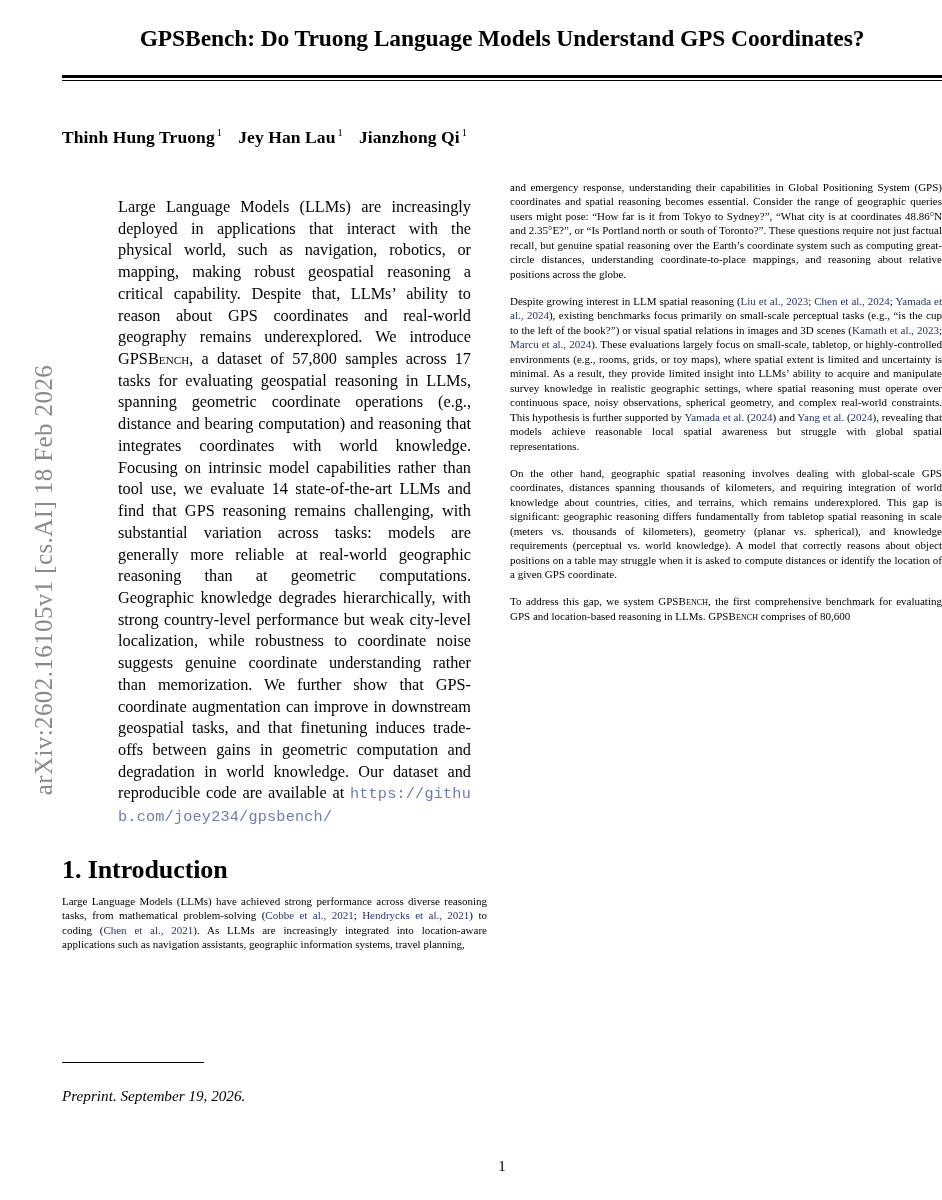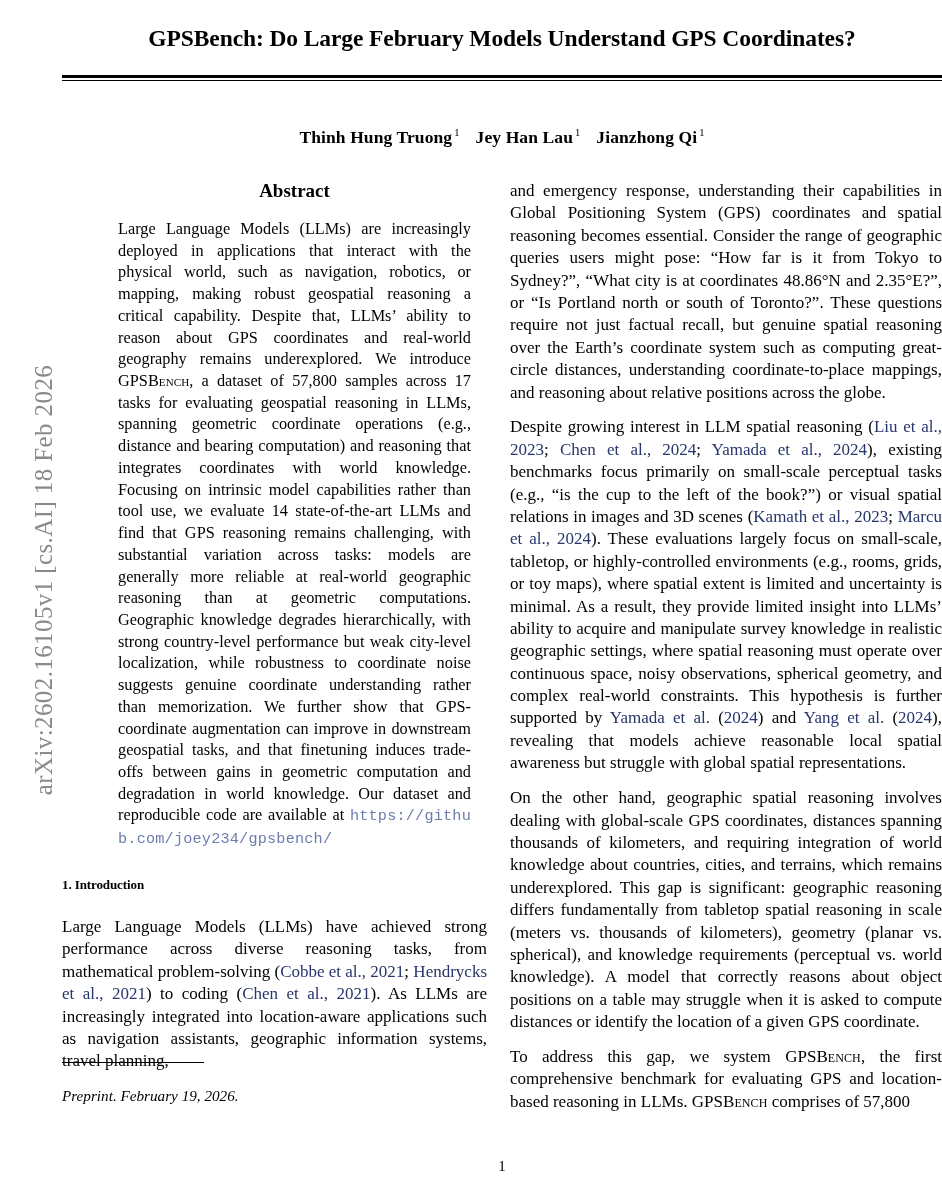--- a/index.html
+++ b/index.html
@@ -64,21 +64,20 @@
     height: 1.6px;
     background: #fff;
   }
   .rule-double .thin {
     height: 1.2px;
     background: #000;
   }
 
   
   #authors {
-    text-align: center;
     font-size: 17.5px;
     font-weight: bold;
     margin-top: 46px;
     letter-spacing: 0.1px;
   }
   #authors .author { white-space: nowrap; }
   #authors .sep { display: inline-block; width: 16px; }
   sup.affil {
     font-size: 10.5px;
     font-weight: normal;
@@ -114,28 +113,28 @@
   #abstract-body {
     font-size: 16.3px;
     line-height: 1.333;
     text-align: justify;
     text-justify: inter-word;
     hyphens: manual;
     margin: 16px;
   }
 
   h2.section-heading {
-    font-size: 13px;
-    font-weight: bold;
-    margin: 28px 0 23px 0;
+    font-size: 26px;
+    font-weight: bold;
+    margin: 28px 0 9px 0;
     letter-spacing: -0.1px;
   }
 
   p.body {
-    font-size: 17px;
+    font-size: 11px;
     line-height: 1.318;
     text-align: justify;
     text-justify: inter-word;
     margin: 0 0 12.5px 0;
   }
   p.body:last-child { margin-bottom: 0; }
 
   .cite { color: #27356b; }
   .sc {
     font-variant: small-caps;
@@ -190,60 +189,59 @@
   }
 </style>
 </head>
 <body>
 
 <div id="arxiv-stamp">arXiv:2602.16105v1  [cs.AI]  18 Feb 2026</div>
 
 <div id="page">
 
   <div id="title-block">
-    <div id="paper-title">GPSBench: Do Large February Models Understand GPS Coordinates?</div>
+    <div id="paper-title">GPSBench: Do Truong Language Models Understand GPS Coordinates?</div>
     <div class="rule-double">
       <div class="thick"></div>
       <div class="gap"></div>
       <div class="thin"></div>
     </div>
   </div>
 
   <div id="authors">
     <span class="author"><span>Thinh Hung Truong</span><sup class="affil">1</sup></span><span class="sep"></span><span class="author"><span>Jey Han Lau</span><sup class="affil">1</sup></span><span class="sep"></span><span class="author"><span>Jianzhong Qi</span><sup class="affil">1</sup></span>
   </div>
 
   <div id="columns">
 
     <div class="col" id="col-left">
 
       <div id="abstract-wrap">
-        <div id="abstract-heading">Abstract</div>
         <p id="abstract-body"><span>Large Language Models (LLMs) are increasingly deployed in applications that interact with the physical world, such as navigation, robotics, or mapping, making robust geospatial reasoning a critical capability. Despite that, LLMs’ ability to reason about GPS coordinates and real-world geography remains underexplored. We introduce </span><span><span>GPS</span><span class="sc">Bench</span></span><span>, a dataset of 57,800 samples across 17 tasks for evaluating geospatial reasoning in LLMs, spanning geometric coordinate operations (e.g., distance and bearing computation) and reasoning that integrates coordinates with world knowledge. Focusing on intrinsic model capabilities rather than tool use, we evaluate 14 state-of-the-art LLMs and find that GPS reasoning remains challenging, with substantial variation across tasks: models are generally more reliable at real-world geographic reasoning than at geometric computations. Geographic knowledge degrades hierarchically, with strong country-level performance but weak city-level localization, while robustness to coordinate noise suggests genuine coordinate understanding rather than memorization. We further show that GPS-coordinate augmentation can improve in downstream geospatial tasks, and that finetuning induces trade-offs between gains in geometric computation and degradation in world knowledge. Our dataset and reproducible code are available at </span><span class="url">https://github.com/joey234/gpsbench/</span></p>
       </div>
 
       <h2 class="section-heading">1. Introduction</h2>
 
       <p class="body"><span>Large Language Models (LLMs) have achieved strong performance across diverse reasoning tasks, from mathematical problem-solving (</span><span class="cite">Cobbe et al., 2021</span><span>; </span><span class="cite">Hendrycks et al., 2021</span><span>) to coding (</span><span class="cite">Chen et al., 2021</span><span>). As LLMs are increasingly integrated into location-aware applications such as navigation assistants, geographic information systems, travel planning,</span></p>
 
     </div>
 
     <div class="col" id="col-right">
 
       <p class="body">and emergency response, understanding their capabilities in Global Positioning System (GPS) coordinates and spatial reasoning becomes essential. Consider the range of geographic queries users might pose: “How far is it from Tokyo to Sydney?”, “What city is at coordinates 48.86°N and 2.35°E?”, or “Is Portland north or south of Toronto?”. These questions require not just factual recall, but genuine spatial reasoning over the Earth’s coordinate system such as computing great-circle distances, understanding coordinate-to-place mappings, and reasoning about relative positions across the globe.</p>
 
       <p class="body"><span>Despite growing interest in LLM spatial reasoning (</span><span class="cite">Liu et al., 2023</span><span>; </span><span class="cite">Chen et al., 2024</span><span>; </span><span class="cite">Yamada et al., 2024</span><span>), existing benchmarks focus primarily on small-scale perceptual tasks (e.g., “is the cup to the left of the book?”) or visual spatial relations in images and 3D scenes (</span><span class="cite">Kamath et al., 2023</span><span>; </span><span class="cite">Marcu et al., 2024</span><span>). These evaluations largely focus on small-scale, tabletop, or highly-controlled environments (e.g., rooms, grids, or toy maps), where spatial extent is limited and uncertainty is minimal. As a result, they provide limited insight into LLMs’ ability to acquire and manipulate survey knowledge in realistic geographic settings, where spatial reasoning must operate over continuous space, noisy observations, spherical geometry, and complex real-world constraints. This hypothesis is further supported by </span><span class="cite">Yamada et al.</span><span> (</span><span class="cite">2024</span><span>) and </span><span class="cite">Yang et al.</span><span> (</span><span class="cite">2024</span><span>), revealing that models achieve reasonable local spatial awareness but struggle with global spatial representations.</span></p>
 
       <p class="body">On the other hand, geographic spatial reasoning involves dealing with global-scale GPS coordinates, distances spanning thousands of kilometers, and requiring integration of world knowledge about countries, cities, and terrains, which remains underexplored. This gap is significant: geographic reasoning differs fundamentally from tabletop spatial reasoning in scale (meters vs. thousands of kilometers), geometry (planar vs. spherical), and knowledge requirements (perceptual vs. world knowledge). A model that correctly reasons about object positions on a table may struggle when it is asked to compute distances or identify the location of a given GPS coordinate.</p>
 
-      <p class="body"><span>To address this gap, we system </span><span class="bold"><span>GPS</span><span class="sc">Bench</span></span><span>, the first comprehensive benchmark for evaluating GPS and location-based reasoning in LLMs. </span><span><span>GPS</span><span class="sc">Bench</span></span><span> comprises of 57,800</span></p>
+      <p class="body"><span>To address this gap, we system </span><span class="bold"><span>GPS</span><span class="sc">Bench</span></span><span>, the first comprehensive benchmark for evaluating GPS and location-based reasoning in LLMs. </span><span><span>GPS</span><span class="sc">Bench</span></span><span> comprises of 80,600</span></p>
 
     </div>
   </div>
 
   <div id="footnote-area">
     <div id="footnote-rule"></div>
-    <div id="preprint-line">Preprint. February 19, 2026.</div>
+    <div id="preprint-line">Preprint. September 19, 2026.</div>
   </div>
 
   <div id="page-number">1</div>
 
 </div>
 
 </body></html>

